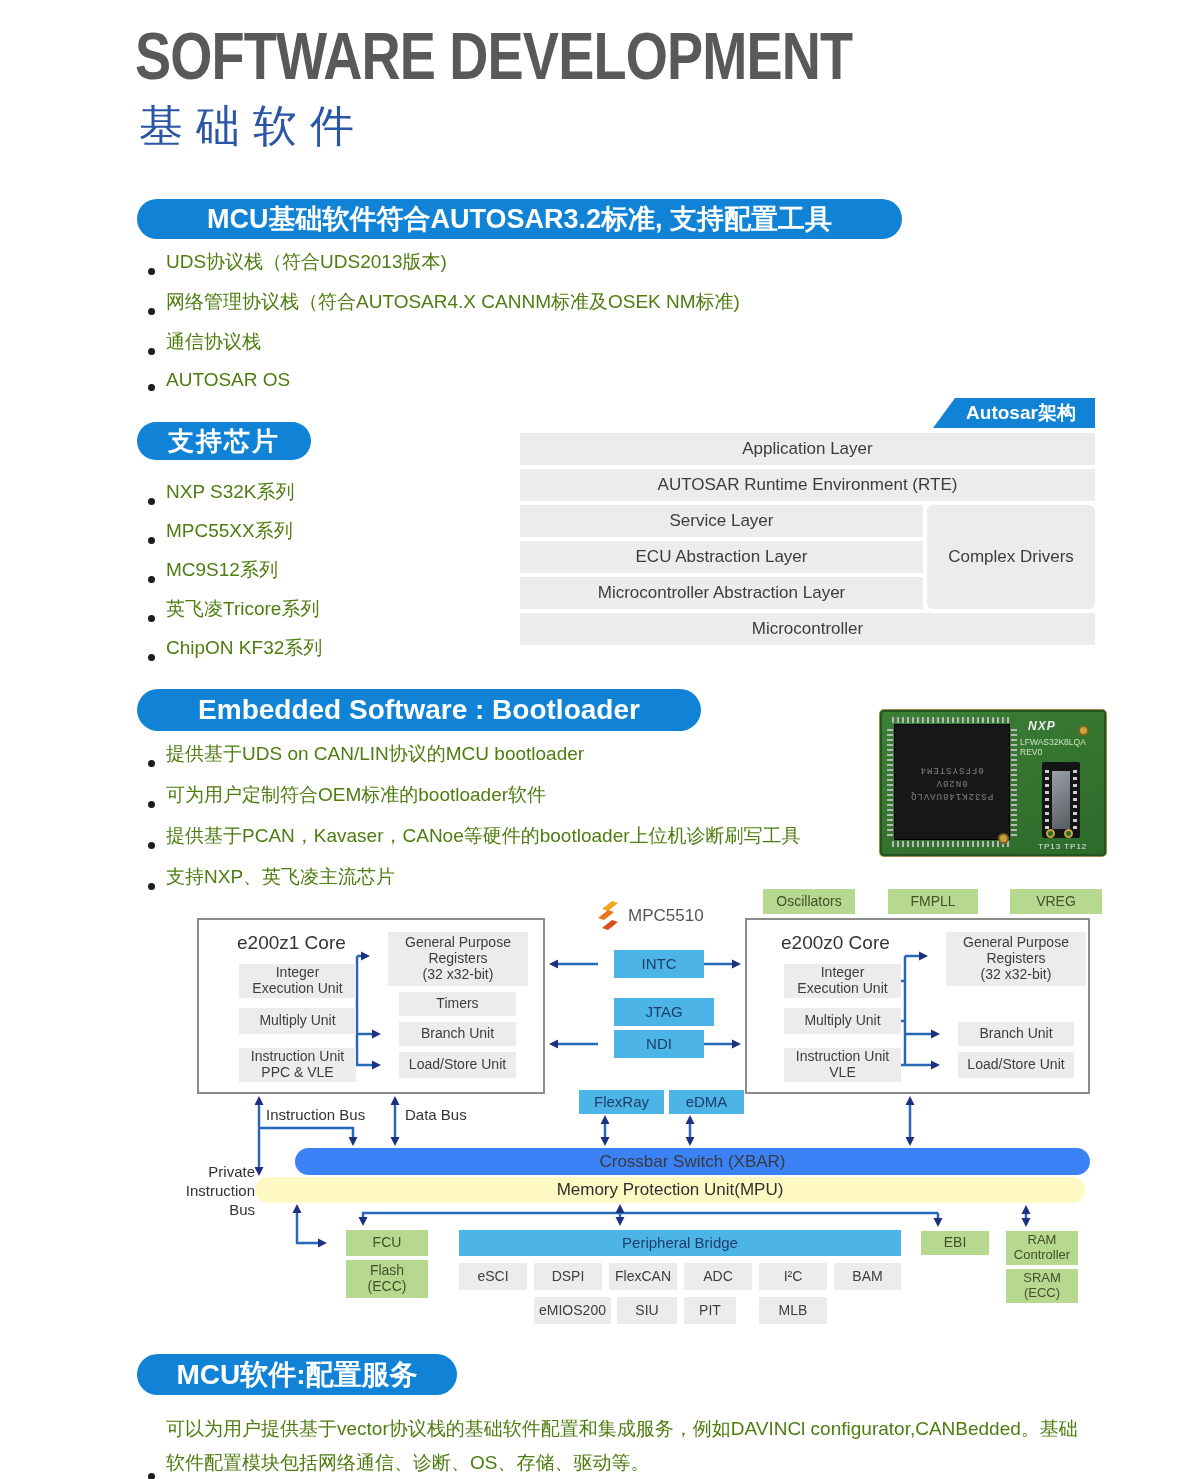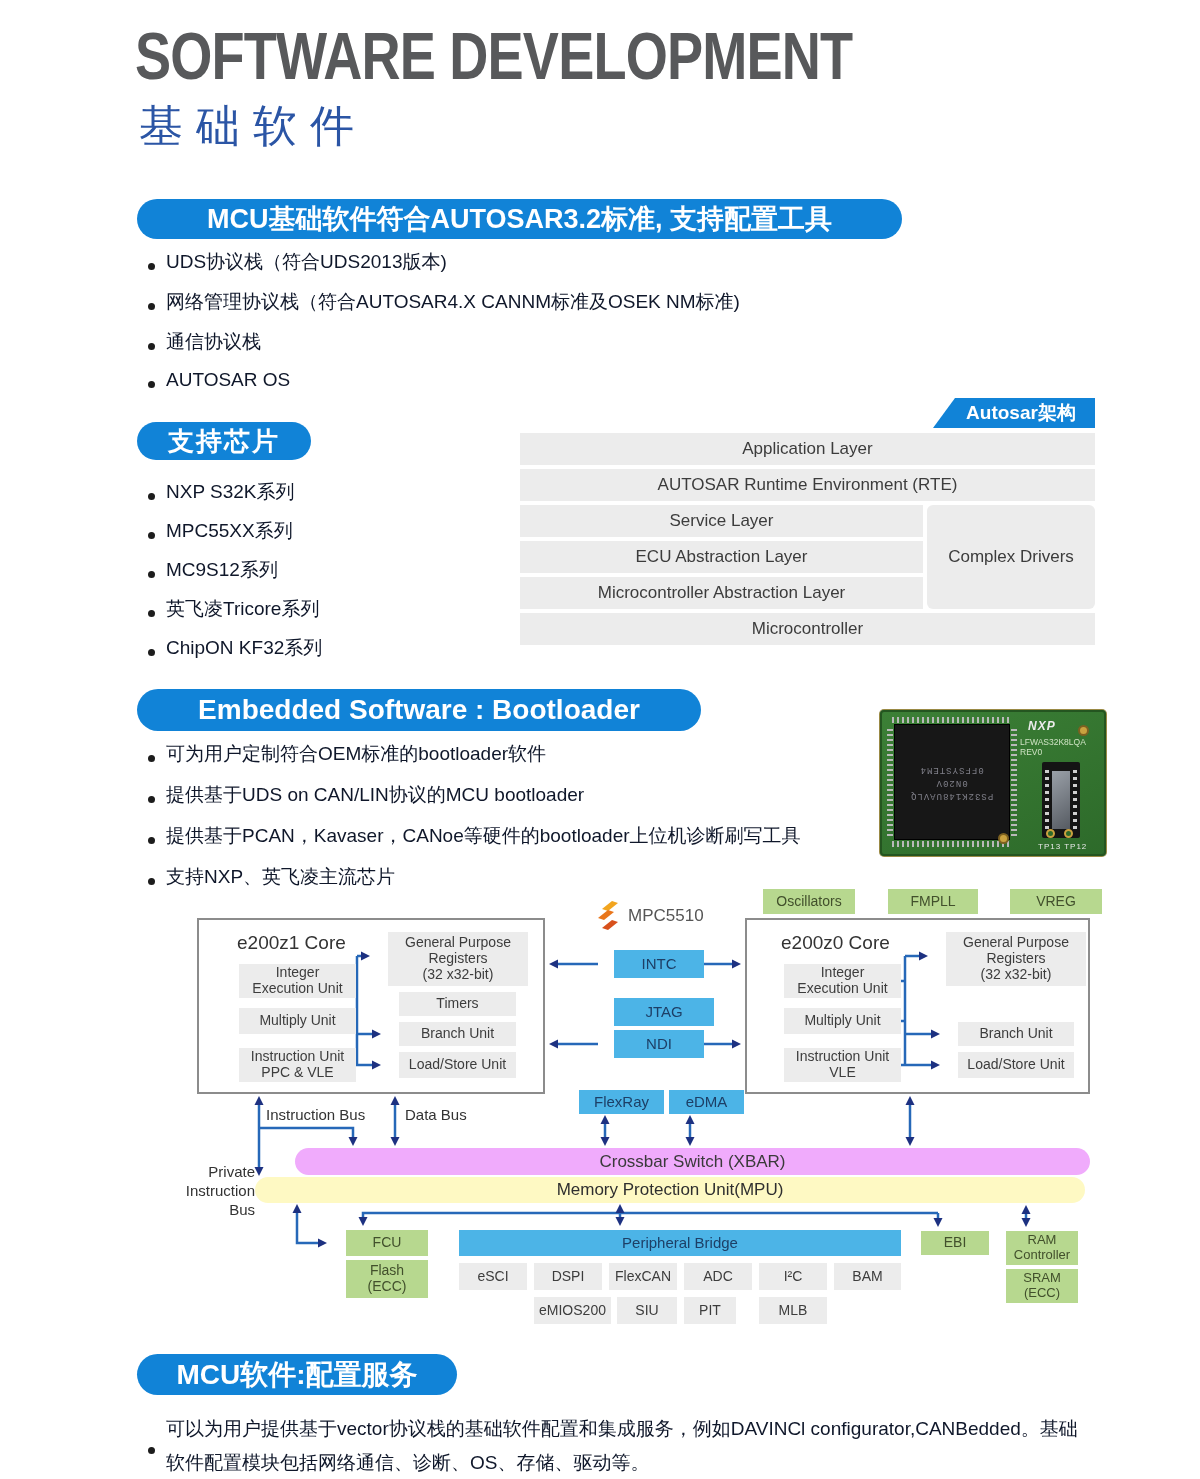--- a/index.html
+++ b/index.html
@@ -24,21 +24,21 @@
     position: absolute; background: #1183d7; color: #fff; font-weight: bold;
     display: flex; align-items: center; justify-content: center;
     border-radius: 26px; white-space: nowrap;
   }
   .pill1 { left:137px; top:199px; width:765px; height:40px; font-size:27px; }
   .pill2 { left:137px; top:422px; width:174px; height:38px; font-size:26px; letter-spacing:2px; }
   .pill3 { left:137px; top:689px; width:564px; height:42px; font-size:28px; }
   .pill4 { left:137px; top:1354px; width:320px; height:41px; font-size:28px; }
 
   .bullets { position: absolute; }
-  .bullet-item { display:flex; gap:11px; align-items:center; font-size:19px; color:#0f172a; }
+  .bullet-item { display:flex; gap:11px; align-items:flex-end; font-size:19px; color:#4d7c0f; }
   .dot { width:7px; height:7px; border-radius:50%; background:#1c1c1c; margin-top:9px; flex:none; }
   .list1 .bullet-item { margin-bottom:14px; }
   .list2 .bullet-item { margin-bottom:13px; }
   .list3 .bullet-item { margin-bottom:15px; }
   .list4 { width: 935px; }
   .list4 .bullet-item { line-height: 1.8; }
 
   
   .arch-tag {
     position:absolute; left:933px; top:398px; width:162px; height:30px;
@@ -94,21 +94,21 @@
     position:absolute; z-index:3; display:flex; align-items:center; justify-content:center;
     text-align:center; white-space:pre-line; line-height:1.12;margin-left:16px;
   }
   .gray  { background:#ececec; color:#3d3d3d; font-size:14px; }
   .blue  { background:#4cb4e7; color:#1d3f66; font-size:15px; }
   .green { background:#b7d88f; color:#42502c; font-size:14px; }
   .bar {
     position:absolute; z-index:3; display:flex; align-items:center; justify-content:center;
     font-size:17px; color:#3a3a3a;
   }
-  .xbar { background:#f0abfc; border-radius:14px; }
+  .xbar { background:#3b82f6; border-radius:14px; }
   .mpu  { background:#fef9c3; border-radius:13px; color:#2f2f2f; }
   .dlabel { position:absolute; z-index:4; font-size:15px; color:#333; white-space:pre-line; }
   .chip-logo { position:absolute; left:596px; top:20px; z-index:3; }
   .chip-name { position:absolute; left:628px; top:26px; font-size:17px; color:#555; z-index:3; }
 </style>
 </head>
 <body>
 
 <div id="page">
 
@@ -167,25 +167,25 @@
     <div class="cell side-cell">Complex Drivers</div>
     <div class="cell">ECU Abstraction Layer</div>
     <div class="cell">Microcontroller Abstraction Layer</div>
     <div class="cell span2">Microcontroller</div>
   </div>
 
   <div class="pill pill3">Embedded Software : Bootloader</div>
   <div class="bullets list3" style="left:148px; top:741px; width:720px;">
     <div class="bullet-item">
         <span class="dot"></span>
+        <span>提供基于UDS on CAN/LIN协议的MCU bootloader</span>
+      </div>
+    <div class="bullet-item">
+        <span class="dot"></span>
         <span>可为用户定制符合OEM标准的bootloader软件</span>
-      </div>
-    <div class="bullet-item">
-        <span class="dot"></span>
-        <span>提供基于UDS on CAN/LIN协议的MCU bootloader</span>
       </div>
     <div class="bullet-item">
         <span class="dot"></span>
         <span>提供基于PCAN，Kavaser，CANoe等硬件的bootloader上位机诊断刷写工具</span>
       </div>
     <div class="bullet-item">
         <span class="dot"></span>
         <span>支持NXP、英飞凌主流芯片</span>
       </div>
   </div>

